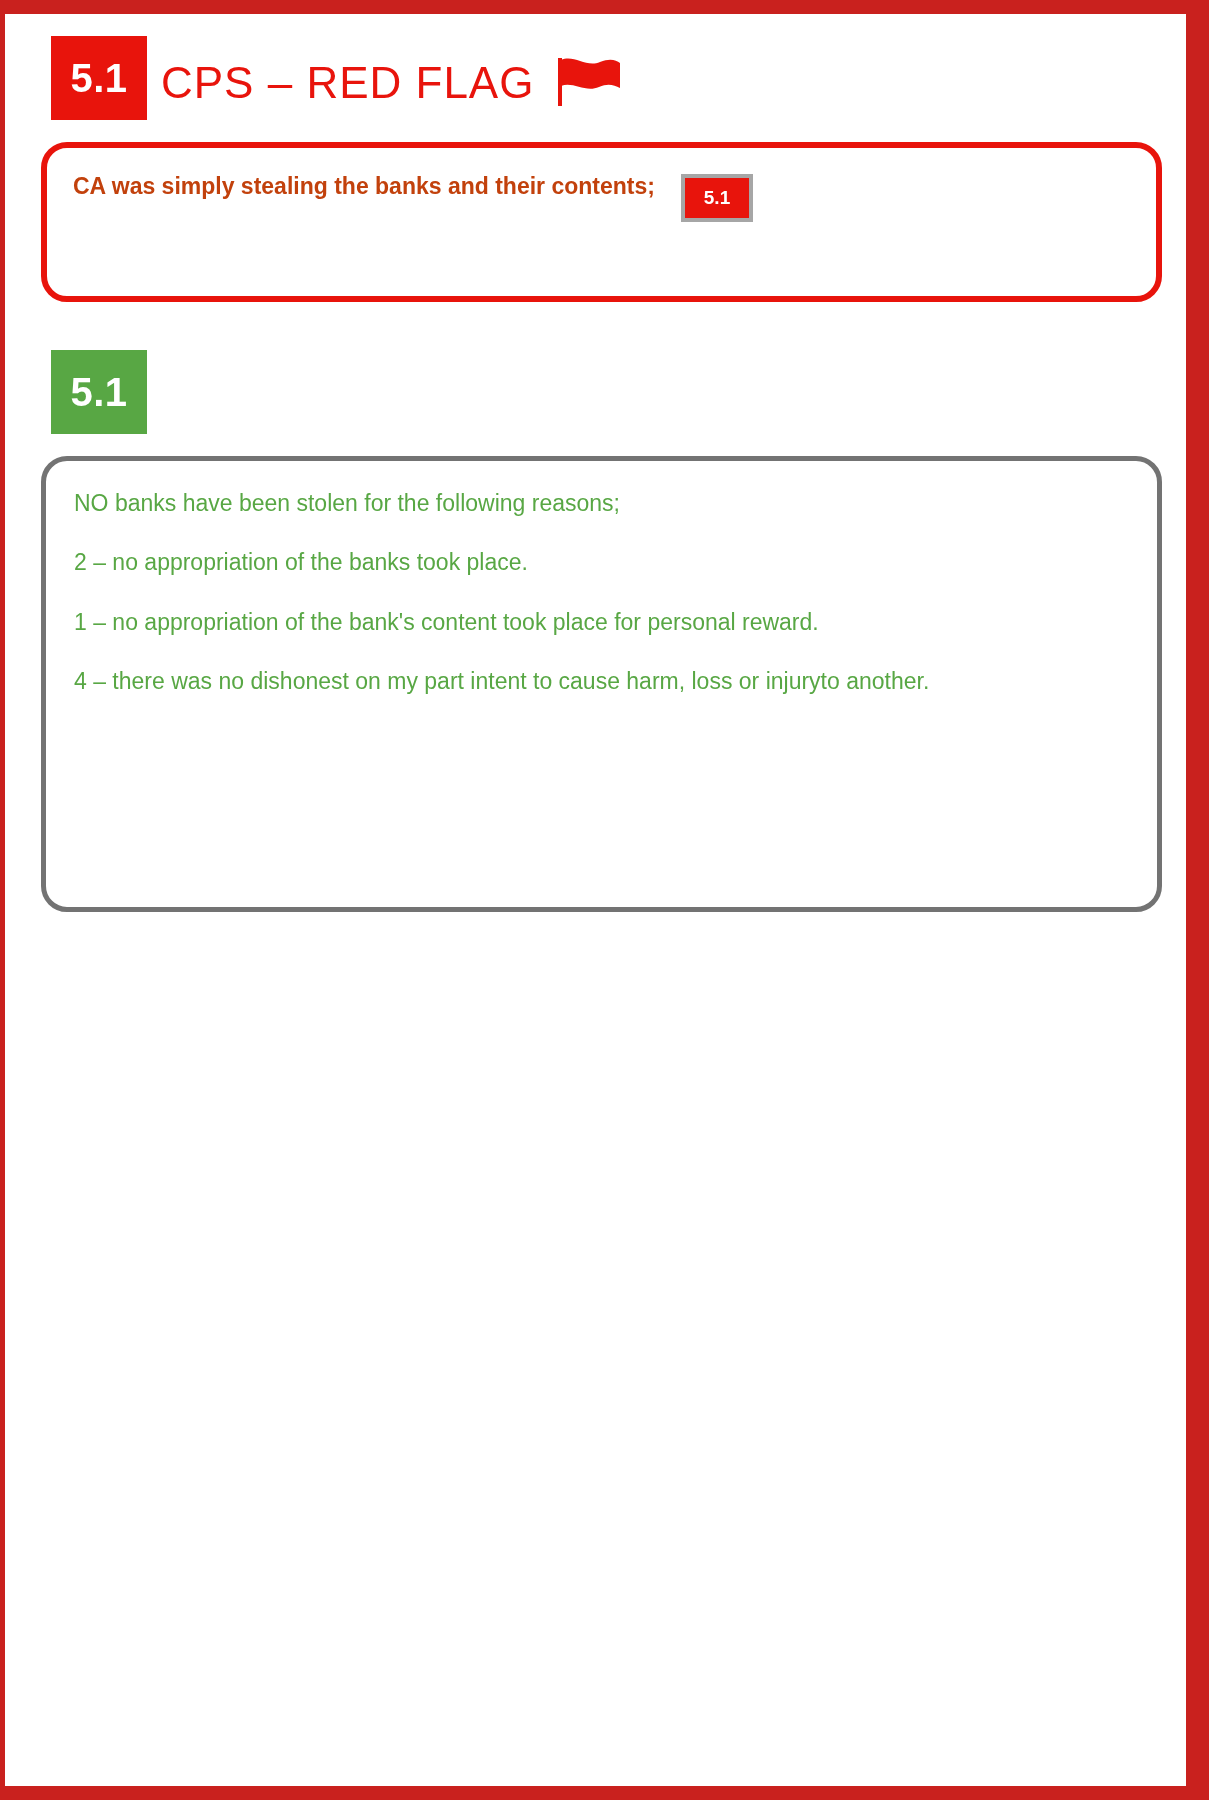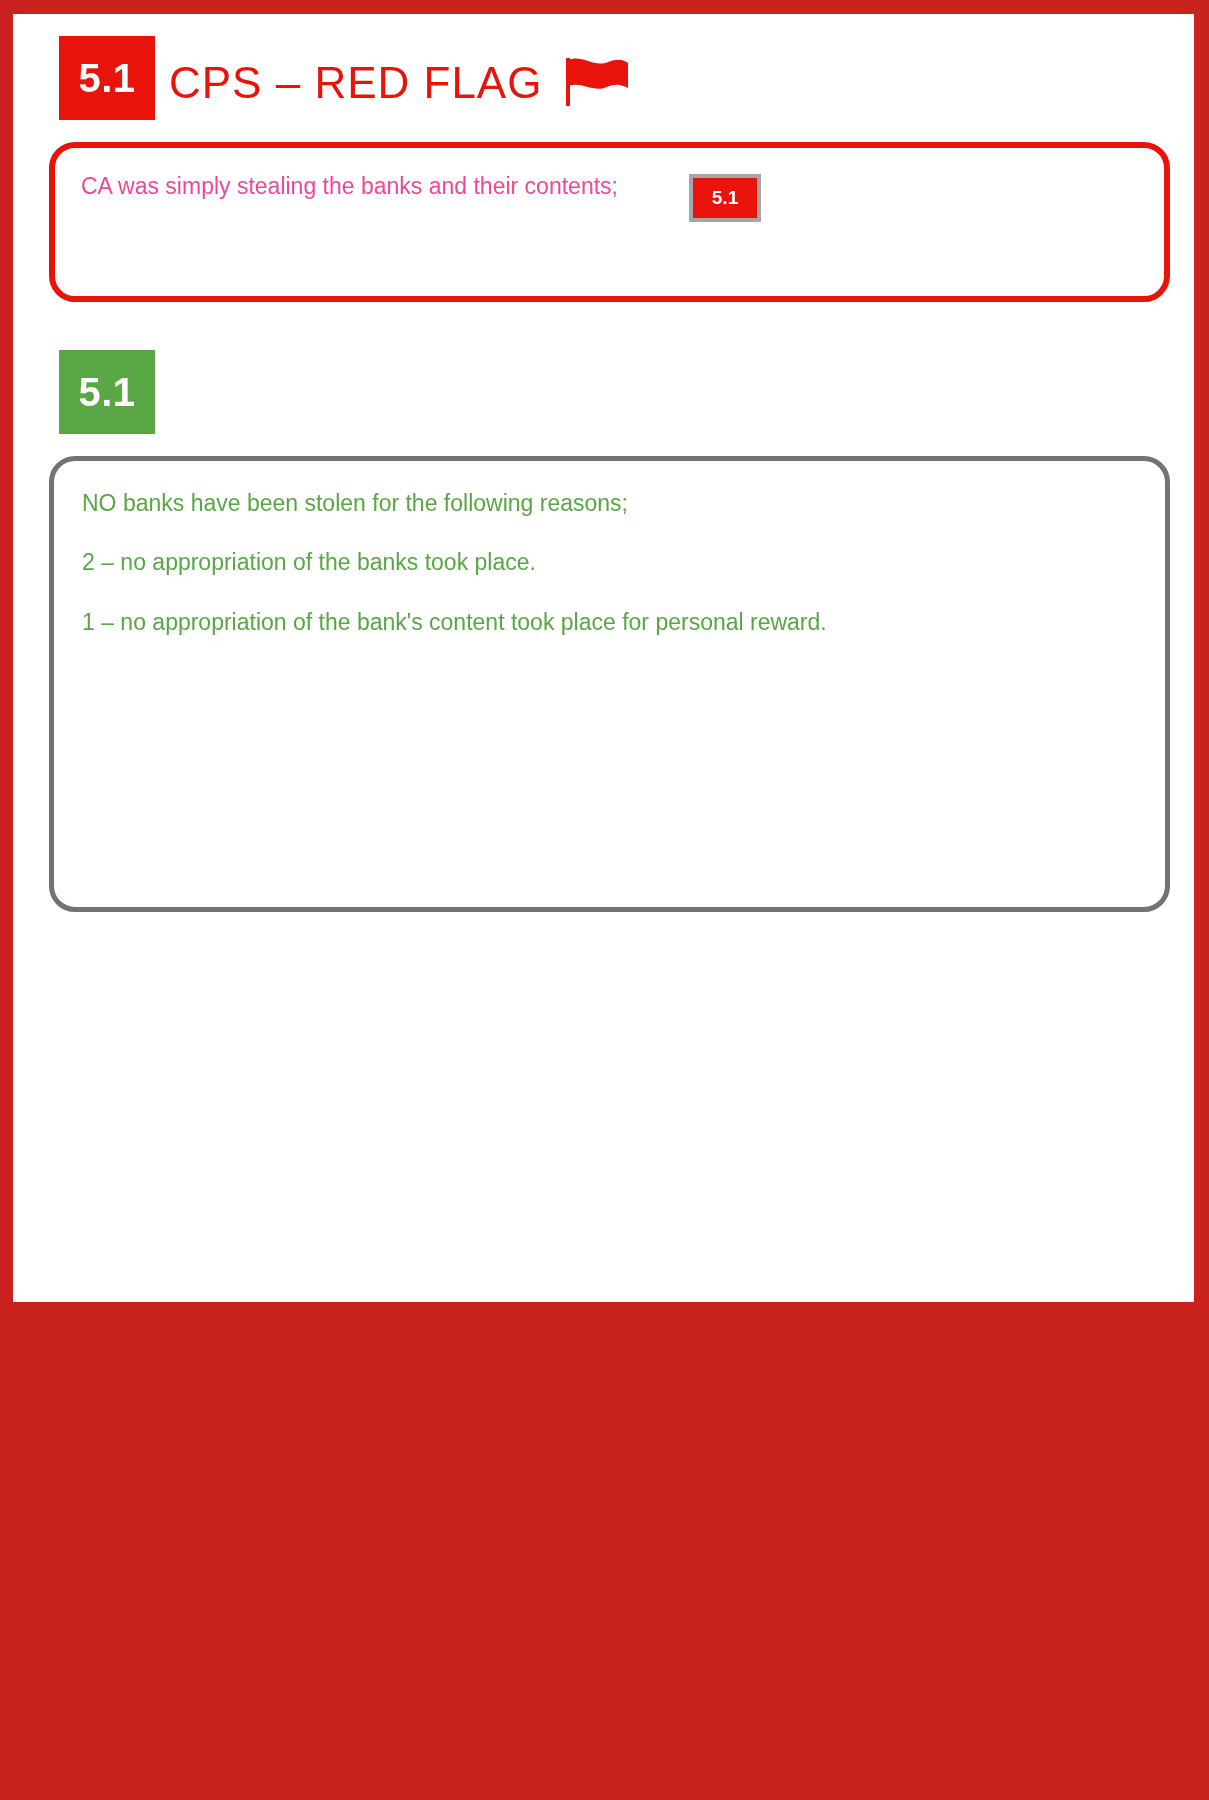--- a/index.html
+++ b/index.html
@@ -8,24 +8,24 @@
   }
   body {
     width: 1209px;
     height: 1800px;
     background: #c9211e;
     font-family: "Liberation Sans", sans-serif;
     overflow: hidden;
   }
   .page {
     position: absolute;
-    left: 13px;
+    left: 5px;
     top: 14px;
     width: 1181px;
-    height: 1288px;
+    height: 1772px;
     background: #ffffff;
     box-sizing: border-box;
   }
 
   
   .section {
     position: relative;
   }
   .heading {
     display: flex;
@@ -64,21 +64,22 @@
   }
 
   
   .box {
     border-radius: 26px;
     box-sizing: border-box;
     padding: 22px 26px 20px 26px;
   }
   .box.red {
     border: 6px solid #e8140c;
-    color: #ec4899;
+    color: #c2410c;
+    font-weight: bold;
   }
   .box.green {
     border: 5px solid #737373;
     color: #58a744;
   }
   .box p {
     margin: 0 0 26px 0;
     font-size: 23px;
     line-height: 1.45;
     text-align: justify;
@@ -154,16 +155,17 @@
     <div class="heading">
       <div class="num-badge green">5.1</div>
     </div>
   </div>
 
   <div class="green-box-wrap">
     <div class="box green">
       <p>NO banks have been stolen for the following reasons;</p>
       <p>2 – no appropriation of the banks took place.</p>
       <p>1 – no appropriation of the bank's content took place for personal reward.</p>
+      <p>4 – there was no dishonest on my part intent to cause harm, loss or injuryto another.</p>
     </div>
   </div>
 
 </div>
 
 </body></html>

